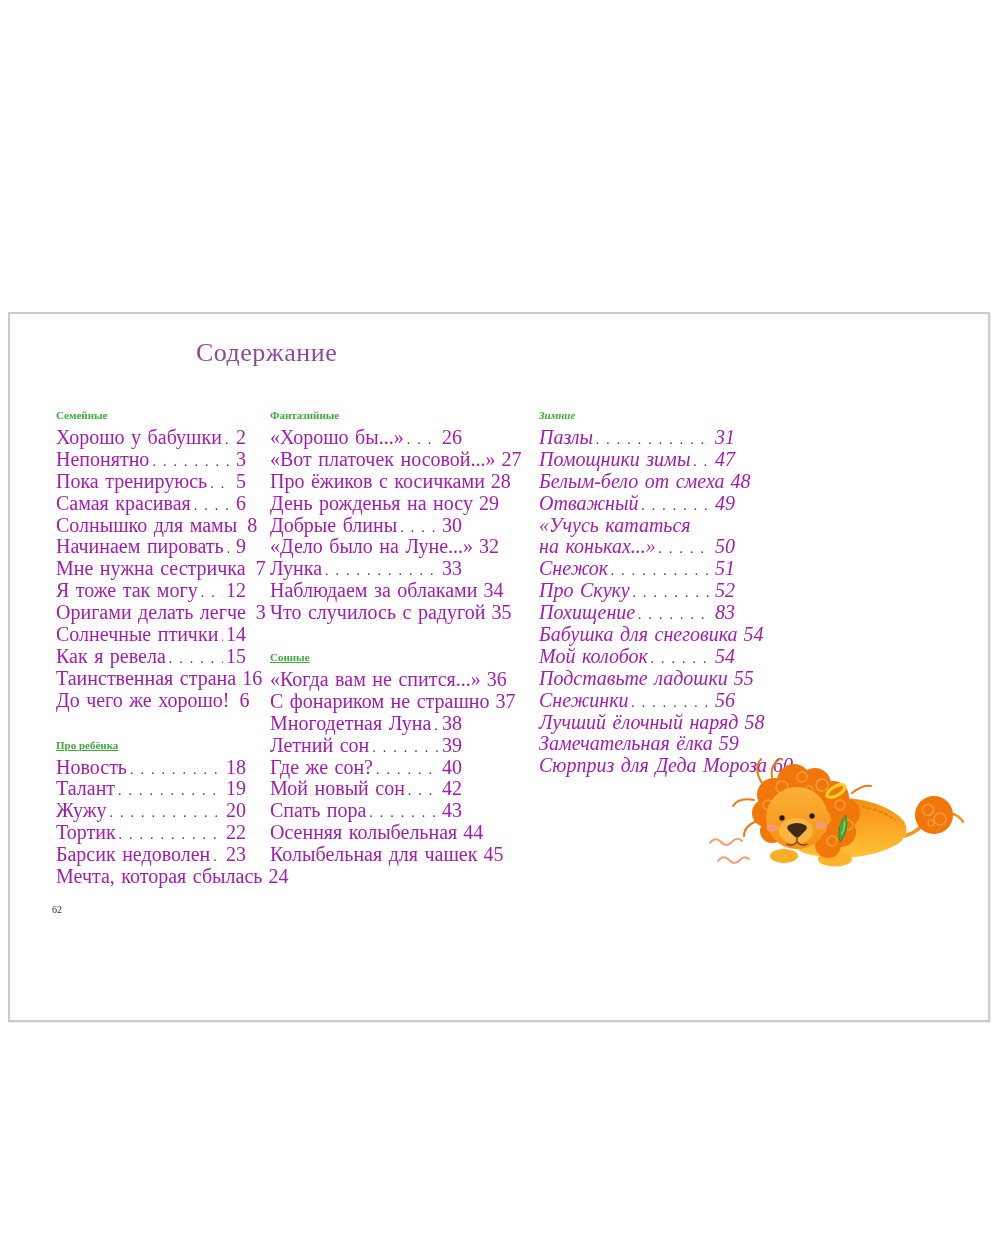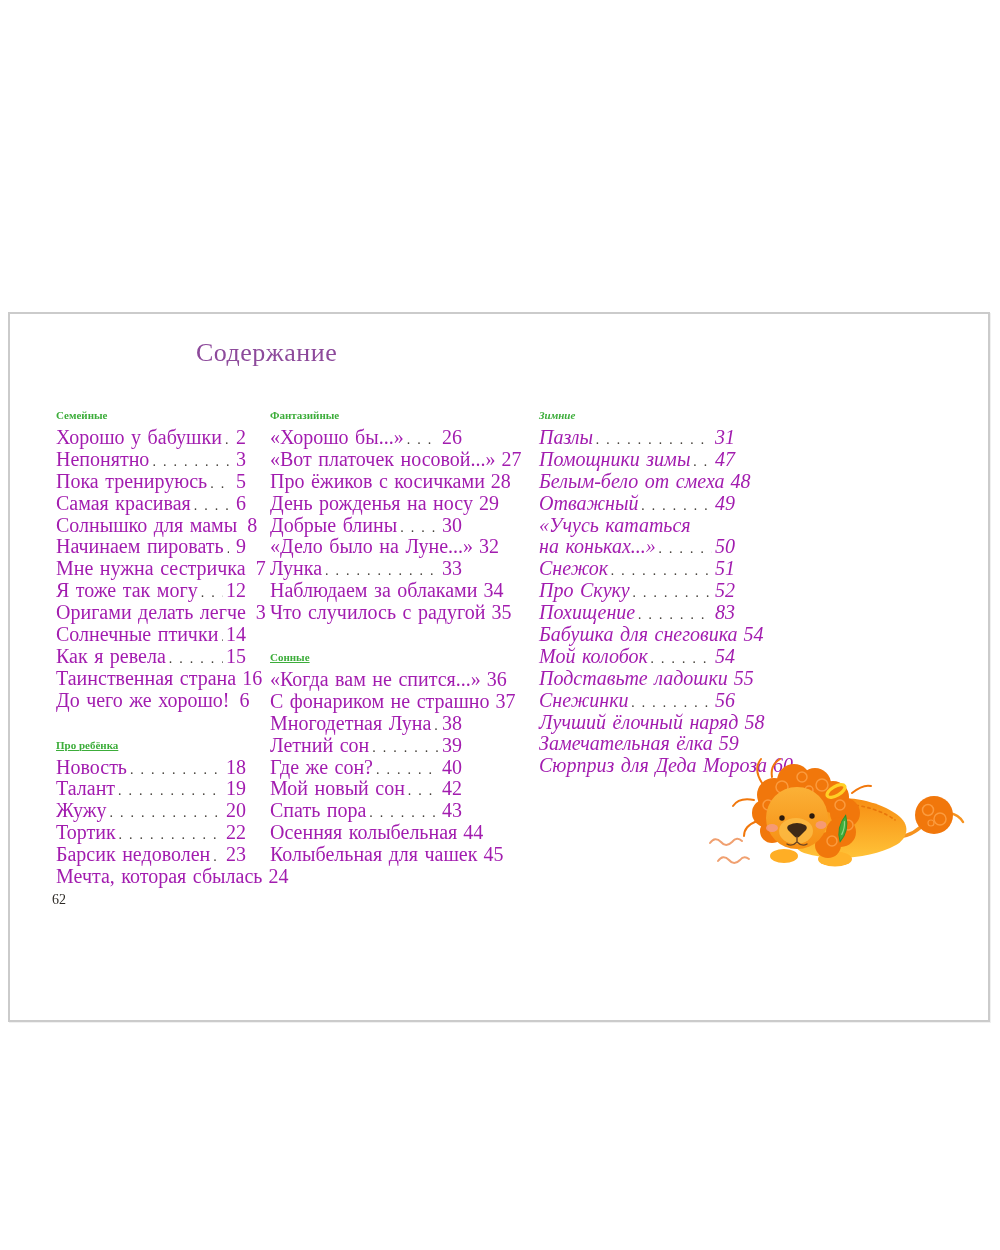--- a/index.html
+++ b/index.html
@@ -16,21 +16,21 @@
   .toc-heading{height:22px;line-height:22px;font-size:11px;font-weight:bold;color:#3cad3a;}
   .toc-heading + .toc-row{margin-top:0;}
   .toc-heading:not(:first-child){margin-top:23px;text-decoration:underline;}
   .toc-row{display:flex;align-items:baseline;height:21.9px;font-size:20px;color:#a21caf;
            word-spacing:1.5px;white-space:nowrap;justify-content:space-between;}
   .toc-title{flex:0 0 auto;}
   .leader{flex:1 1 auto;overflow:hidden;margin:0 3px;color:#45403a;}
   .leader::after{content:". . . . . . . . . . . . . . . . . . . . . . . . . . . . . . . . . . . . . .";
                  letter-spacing:1px;font-size:14px;}
   .toc-page{flex:0 0 auto;text-align:right;min-width:14px;}
-  .folio{position:absolute;left:42px;top:578px;font-size:14px;color:#2e2b27;}
+  .folio{position:absolute;left:42px;top:590px;font-size:10px;color:#2e2b27;}
   .lion{position:absolute;left:692px;top:441px;width:268px;height:132px;}
 </style>
 </head>
 <body>
 
 <div class="stage">
   <div class="card">
 
     <div class="page-title">Содержание</div>
 

